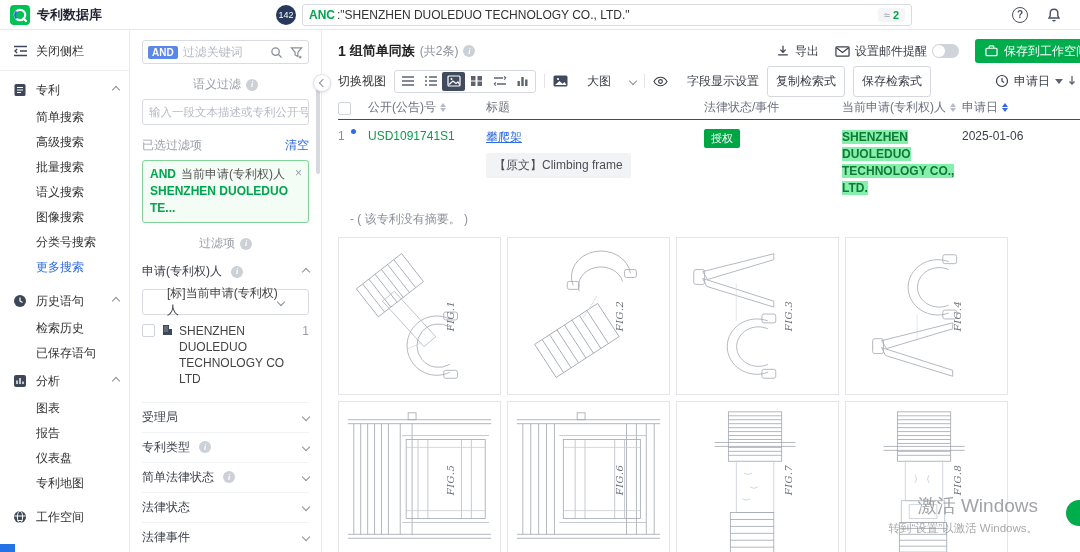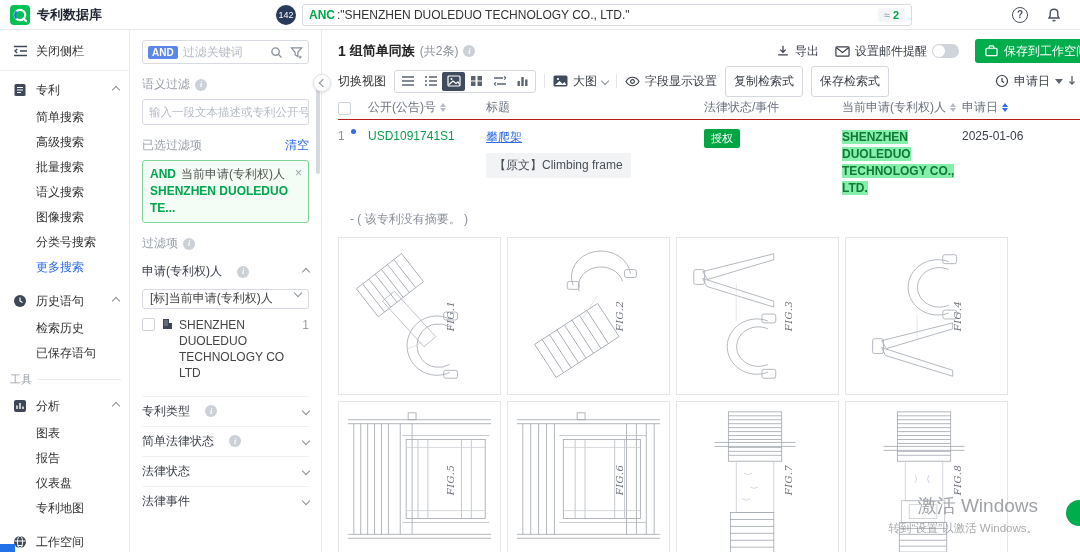--- a/index.html
+++ b/index.html
@@ -37,35 +37,35 @@
   .chev { width:6px; height:6px; border-right:1.4px solid #8a9099; border-bottom:1.4px solid #8a9099; display:inline-block; flex:0 0 auto; }
   .chev.down { transform:rotate(45deg); }
   .chev.up { transform:rotate(225deg); }
   .chev.left { transform:rotate(135deg); }
 
   
   .filters { width:192px; border-right:1px solid #e9ebee; padding:10px 12px 0 12px; flex:0 0 auto; position:relative; overflow:hidden; background:#fff; }
   .f-search { height:24px; border:1px solid #d8dbe1; border-radius:3px; display:flex; align-items:center; padding:0 5px; gap:5px; }
   .and-tag { background:#5b87e8; color:#fff; font-size:10px; font-weight:bold; border-radius:2px; padding:1px 4px; }
   .f-ph { color:#b6bbc4; flex:1; }
-  .f-label { color:#9aa0aa; margin:12px 0 6px; display:flex; align-items:center; gap:5px; }
+  .f-label { color:#9aa0aa; margin:12px 0 6px; display:flex; align-items:center; gap:5px;justify-content:center; }
   .info-ic { width:12px; height:12px; border-radius:50%; background:#ccd1d8; color:#fff; font-size:8px; font-style:italic; font-weight:bold; display:inline-flex; align-items:center; justify-content:center; font-family:"Liberation Serif",serif; }
   .f-input { height:26px; border:1px solid #d8dbe1; border-radius:3px; display:flex; align-items:center; padding:0 6px; color:#b6bbc4; white-space:nowrap; overflow:hidden; font-size:11.5px; }
   .f-selected-head { display:flex; justify-content:space-between; margin:12px 0 6px; }
   .f-selected-head .t { color:#9aa0aa; }
   .f-clear { color:#2e6be6; cursor:pointer; }
   .f-chip { border:1px solid #7fd496; background:#f4fcf6; border-radius:3px; padding:5px 7px; position:relative; line-height:17px; }
   .f-chip .op { color:#00a64d; font-weight:bold; margin-right:5px; }
   .f-chip .fld { color:#555; }
   .f-chip .val { color:#00a64d; font-weight:bold; display:block; }
   .f-chip .x { position:absolute; right:6px; top:4px; color:#9aa0aa; font-size:12px; cursor:pointer; }
   .f-section { display:flex; align-items:center; height:21px; margin-top:9px; gap:5px; cursor:pointer; border-top:1px solid #f1f2f4; padding-top:8px; }
   .f-section:first-of-type { border-top:none; }
-  .f-section .t { flex:1; color:#3a3f49; display:flex; align-items:center; gap:15px; }
-  .f-dd { height:20px; border:1px solid #d8dbe1; border-radius:3px; display:flex; padding:0 7px; margin:7px 0 6px; }
+  .f-section .t { flex:1; color:#3a3f49; display:flex; align-items:center; gap:9px; }
+  .f-dd { height:26px; border:1px solid #d8dbe1; border-radius:3px; display:flex; align-items:center; padding:0 24px; margin:7px 0 6px; }
   .f-dd .t { flex:1; color:#444; }
   .f-opt { display:flex; gap:6px; line-height:16px; padding:2px 0 6px;justify-content:space-between; }
   .cb { width:13px; height:13px; border:1px solid #cfd3da; border-radius:2px; background:#fff; flex:0 0 auto; margin-top:1px; }
   .f-opt .nm { flex:1; color:#444; }
   .f-opt .ct { color:#9aa0aa; }
   .f-scrollthumb { position:absolute; right:1px; top:52px; width:4px; height:92px; border-radius:2px; background:#d6dadf; }
 
   
   .main { flex:1; padding:8px 0 0 16px; position:relative; overflow:hidden; }
   .res-head { display:flex; align-items:center; height:26px; }
@@ -76,21 +76,21 @@
   .act { display:flex; align-items:center; gap:5px; color:#3a3f49; cursor:pointer; white-space:nowrap; }
   .toggle { width:27px; height:14px; border-radius:7px; background:#cfd4db; position:relative; flex:0 0 auto; cursor:pointer; }
   .toggle:after { content:''; position:absolute; left:1px; top:1px; width:12px; height:12px; background:#fff; border-radius:50%; }
   .btn-green { background:#00ad4c; color:#fff; border:none; border-radius:3px; height:24px; padding:0 10px; display:flex; align-items:center; gap:6px; font-size:12px; white-space:nowrap; cursor:pointer; }
 
   .vtoolbar { display:flex; align-items:center; height:26px; margin-top:4px; gap:8px; }
   .vt-group { display:flex; border:1px solid #d5d9df; border-radius:3px; padding:1px; }
   .vt-ic { width:23px; height:19px; display:flex; align-items:center; justify-content:center; cursor:pointer; border-radius:2px; }
   .vt-ic.sel { background:#414b5e; }
   .vdiv { width:1px; height:14px; background:#e3e5e8; }
-  .dd-lite { display:flex; align-items:center; gap:5px; cursor:pointer; color:#3a3f49; }
+  .dd-lite { display:flex; align-items:center; gap:19px; cursor:pointer; color:#3a3f49; }
   .chipbtn { border:1px solid #d5d9df; border-radius:3px; padding:6px 8px; color:#3a3f49; cursor:pointer; white-space:nowrap; background:#fff;text-align:center; }
   .sortbox { margin-left:auto; display:flex; align-items:center; gap:5px; color:#3a3f49; cursor:pointer; padding-right:2px; }
   .half-ic { width:10px; overflow:hidden; flex:0 0 auto; }
 
   
   .thead { display:flex; align-items:center; height:24px; border-bottom:1px solid #b91c1c; color:#6b7280; margin-top:2px; }
   .th { display:flex; align-items:center; gap:4px; }
   .w-cb { width:30px; display:flex; justify-content:flex-start; }
   .w-pub { width:118px; }
   .w-title { width:218px; }
@@ -203,23 +203,20 @@
               <circle cx="7" cy="7" r="6" fill="#3d4757"></circle>
               <path d="M7 3.5V7l2.5 1.5" stroke="#fff" stroke-width="1.2" fill="none"></path>
             </svg>
         </span>
         <span class="lbl">历史语句</span>
         <span class="chev up"></span>
       </div>
       <div class="sn-child">检索历史</div>
       <div class="sn-child">已保存语句</div>
 
-      <div class="tools-div">
-          <span>工具</span>
-        </div>
 
       <div class="sn-row">
         <span class="sic">
           <svg width="14" height="14" viewBox="0 0 14 14">
               <rect x="1" y="1" width="12" height="12" rx="2" fill="#3d4757"></rect>
               <path d="M4 10V6.5M7 10V4M10 10V7.5" stroke="#fff" stroke-width="1.4"></path>
             </svg>
         </span>
         <span class="lbl">分析</span>
         <span class="chev up"></span>
@@ -299,20 +296,24 @@
           <svg width="12" height="12" viewBox="0 0 12 12">
               <rect x="2" y="1" width="6" height="10" fill="#3d4757"></rect>
               <rect x="8" y="5" width="3" height="6" fill="#3d4757"></rect>
               <path d="M3.5 3h1M5.5 3h1M3.5 5h1M5.5 5h1M3.5 7h1M5.5 7h1" stroke="#fff" stroke-width="0.8"></path>
             </svg>
         </span>
         <span class="nm">SHENZHEN DUOLEDUO TECHNOLOGY CO LTD</span>
         <span class="ct">1</span>
       </div>
 
+      <div class="f-section">
+          <span class="t">受理局</span>
+          <span class="chev down"></span>
+        </div>
       <div class="f-section">
           <span class="t">
             <span>专利类型</span>
             <span class="info-ic">i</span>
           </span>
           <span class="chev down"></span>
         </div>
       <div class="f-section">
           <span class="t">
             <span>简单法律状态</span>

